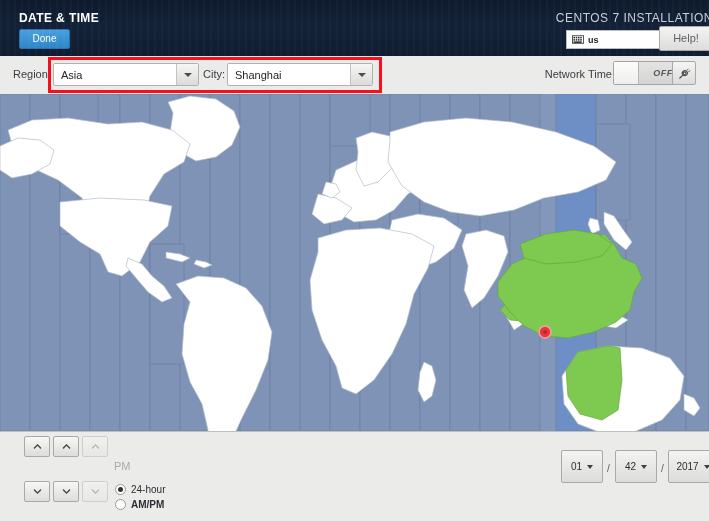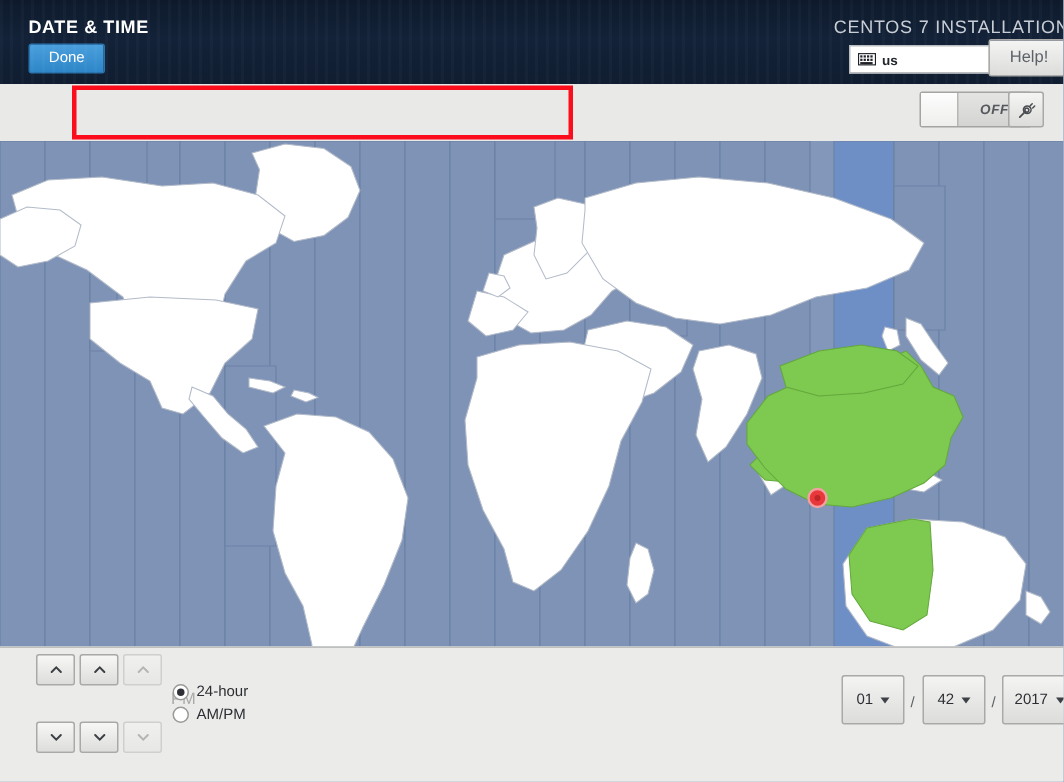--- a/index.html
+++ b/index.html
@@ -134,21 +134,21 @@
   }
   .spin-btn.dis{background:linear-gradient(180deg,#f0f0ee 0%,#e7e7e5 100%);border-color:#cfcfcd;}
   .chev{width:9px;height:9px;display:block;}
   .time-text{
     position:absolute;left:16px;top:453px;width:94px;
     font-size:22px;color:#1f2125;letter-spacing:-.5px;text-align:right;
   }
   .ampm-text{
     position:absolute;left:114px;top:460px;font-size:11px;color:#aaaaa8;
   }
-  .radio-row{position:absolute;display:flex;align-items:flex-start;gap:5px;cursor:pointer;}
+  .radio-row{position:absolute;display:flex;align-items:flex-start;gap:5px;cursor:pointer;margin-top:28px;}
   .rdo{
     width:11px;height:11px;border-radius:50%;
     background:#ffffff;border:1px solid #9a9a98;box-sizing:border-box;
     display:flex;align-items:center;justify-content:center;flex:0 0 11px;
   }
   .rdo .dot{width:5px;height:5px;border-radius:50%;background:#2f3136;}
   .rdo-lbl{font-size:10px;color:#2c2e33;white-space:nowrap;}
 
   .date-btn{
     position:absolute;height:33px;
@@ -193,20 +193,41 @@
             <rect x="11" y="5" width="2" height="2"></rect>
           <rect x="2" y="8" width="11" height="2"></rect>
         </g>
       </svg>
       <span class="kbd-label">us</span>
     </div>
 
     <div class="help-btn">Help!</div>
   </div>
 
+  <div class="toolbar">
+    <div class="tb-label lbl-region">Region</div>
+
+    <div class="combo" id="combo-region">
+      <span class="cval">Asia</span>
+      <span class="carrow">
+          <i class="tri-down"></i>
+        </span>
+    </div>
+
+    <div class="tb-label lbl-city">City:</div>
+
+    <div class="combo" id="combo-city">
+      <span class="cval">Shanghai</span>
+      <span class="carrow">
+          <i class="tri-down"></i>
+        </span>
+    </div>
+
+    <div class="nt-label">Network Time</div>
+  </div>
 
   <div class="nt-toggle">
     <span class="nt-knob"></span>
     <span class="nt-state">OFF</span>
   </div>
 
   <div class="nt-cfg">
     <svg width="13" height="13" viewBox="0 0 16 16">
       <path d="M10.6 5.4a3.1 3.1 0 1 0-4.4 4.4 3.1 3.1 0 0 0 4.4-4.4zm-1.1 3.3a1.6 1.6 0 1 1-2.2-2.2 1.6 1.6 0 0 1 2.2 2.2z" fill="none" stroke="#4a4d52" stroke-width="1.3"></path>
       <path d="M6.6 9.3 2.3 13.6" fill="none" stroke="#4a4d52" stroke-width="1.5" stroke-linecap="round"></path>
@@ -350,21 +371,21 @@
   </div>
 
   <div class="ampm-text">PM</div>
 
   <div class="radio-row" style="left:115px;top:456px;">
     <span class="rdo">
         <i class="dot"></i>
       </span>
     <span class="rdo-lbl">24-hour</span>
   </div>
-  <div class="radio-row" style="left:115px;top:471px;">
+  <div class="radio-row" style="left:115px;top:471px;font-weight:bold;">
     <span class="rdo"></span>
     <span class="rdo-lbl">AM/PM</span>
   </div>
 
   <div class="date-btn" style="left:561px;top:450px;width:42px;">
     <span>01</span>
     <i class="tri-sm"></i>
   </div>
   <div class="date-sep" style="left:607px;">/</div>
 

